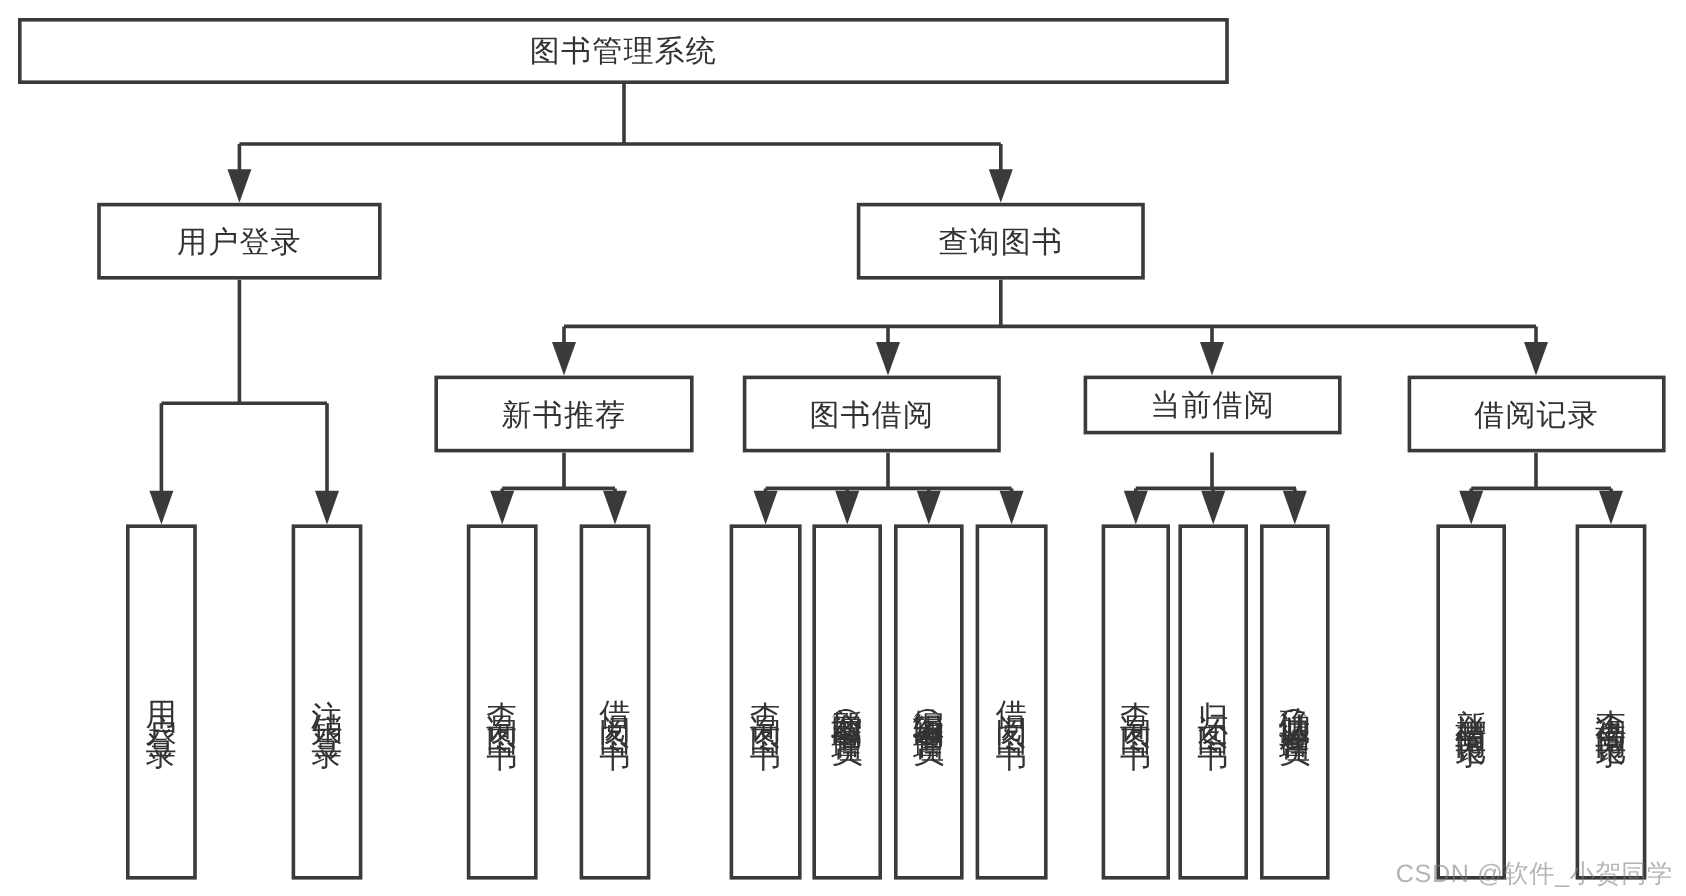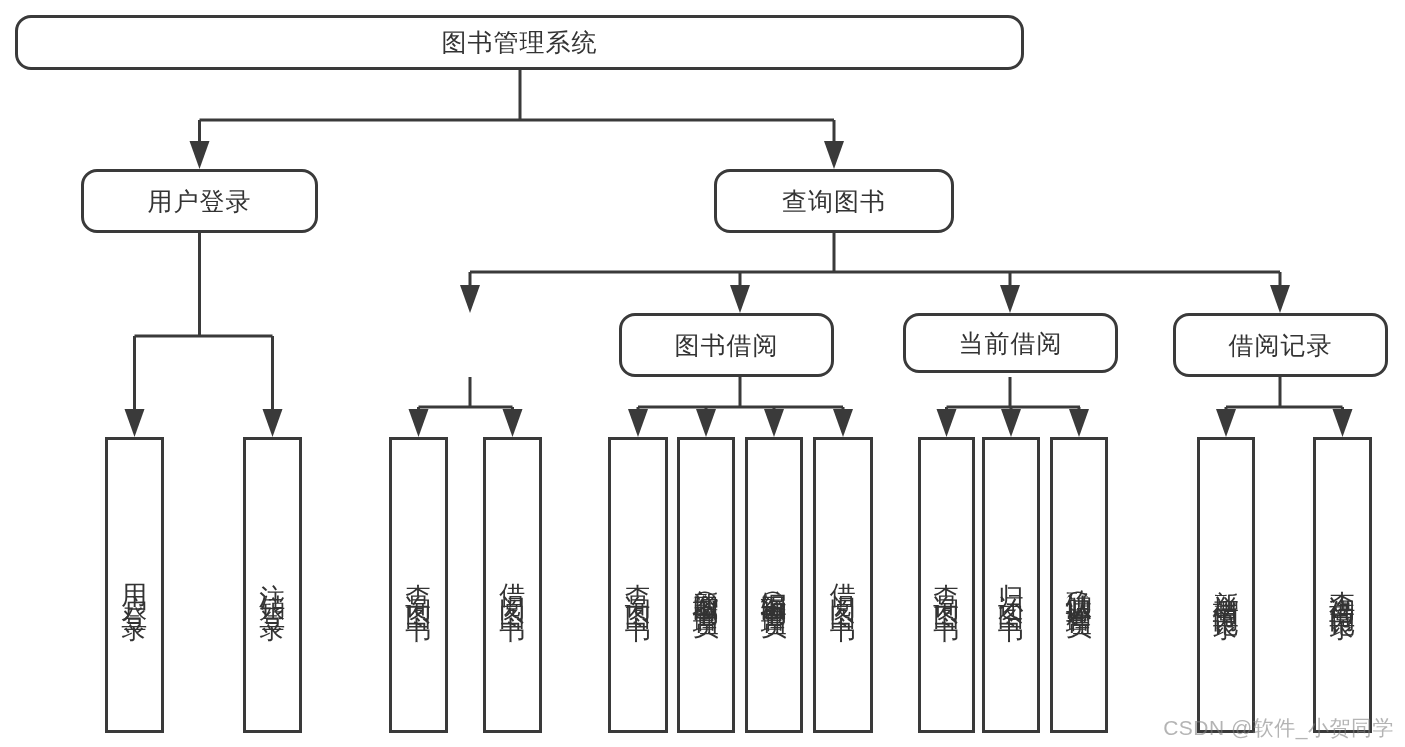--- a/index.html
+++ b/index.html
@@ -20,21 +20,21 @@
   svg.wires path{stroke:var(--line);stroke-width:3;fill:none;}
   svg.wires polygon{fill:var(--line);stroke:none;}
   .node{
     position:absolute;
     box-sizing:border-box;
     border:3px solid var(--line);
     background:#fff;
     display:flex;align-items:center;justify-content:center;
     z-index:2;
   }
-  .hbox{font-size:25px;letter-spacing:1px;border-radius:16px;}
+  .hbox{font-size:25px;letter-spacing:1px;}
   .root{font-size:25px;}
   .vbox{top:437px;height:296px;}
   .vtext{
     writing-mode:vertical-rl;
     text-orientation:mixed;
     font-size:26px;
     line-height:1.1;
     white-space:nowrap;
   }
   .watermark{
@@ -93,24 +93,27 @@
     <span>图书管理系统</span>
   </div>
 
   <div class="node hbox" style="left:81px;top:169px;width:237px;height:64px;">
     <span>用户登录</span>
   </div>
   <div class="node hbox" style="left:714px;top:169px;width:240px;height:64px;">
     <span>查询图书</span>
   </div>
 
+  <div class="node hbox" style="left:362px;top:313px;width:216px;height:64px;">
+    <span>新书推荐</span>
+  </div>
   <div class="node hbox" style="left:619px;top:313px;width:215px;height:64px;">
     <span>图书借阅</span>
   </div>
-  <div class="node hbox" style="left:903px;top:313px;width:215px;height:60px;justify-content:center;">
+  <div class="node hbox" style="left:903px;top:313px;width:215px;height:49px;justify-content:center;">
     <span>当前借阅</span>
   </div>
   <div class="node hbox" style="left:1173px;top:313px;width:215px;height:64px;">
     <span>借阅记录</span>
   </div>
 
   <div class="node vbox" style="left:105px;width:59px;">
     <span class="vtext" style="letter-spacing: 11px;">用户登录</span>
   </div>
   <div class="node vbox" style="left:243px;width:59px;">

